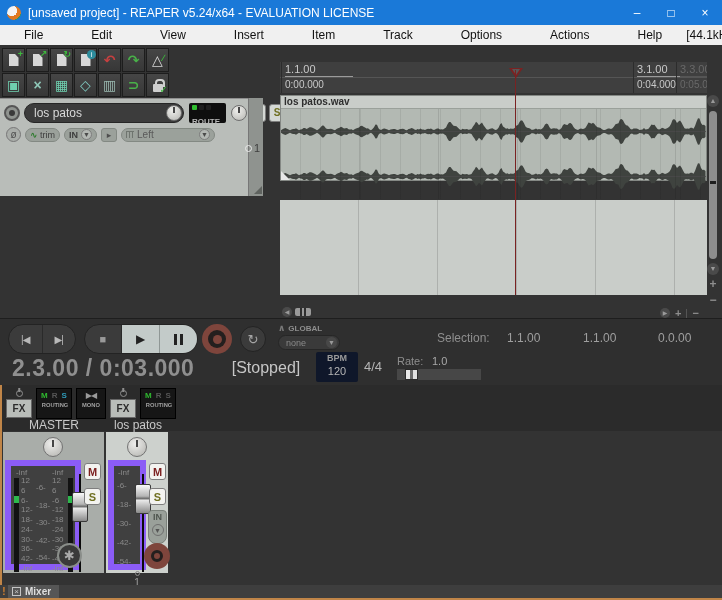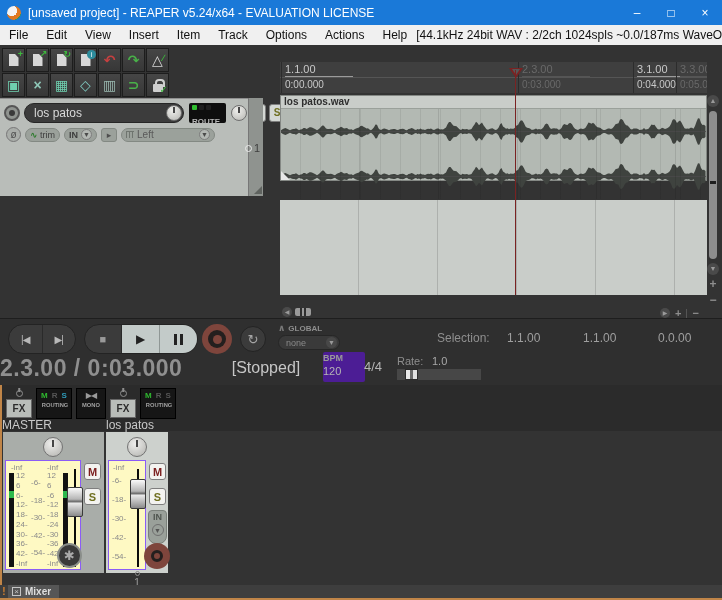--- a/index.html
+++ b/index.html
@@ -8,21 +8,21 @@
 
   
   .titlebar{position:absolute;left:0;top:0;width:722px;height:25px;background:#1a79d8;display:flex;align-items:center;color:#fff;}
   .app-icon{width:14px;height:14px;border-radius:50%;background:radial-gradient(circle at 35% 35%,#f4f4f4 40%,#e07820 41% 70%,#3f9b3f 71%);margin:0 7px 0 7px;flex:none;}
   .win-title{font-size:12px;flex:1;white-space:nowrap;overflow:hidden;}
   .win-controls{display:flex;height:25px;}
   .win-btn{width:34px;height:25px;display:flex;align-items:center;justify-content:center;font-size:12px;color:#fff;}
 
   
   .menubar{position:absolute;left:0;top:25px;width:722px;height:20px;background:#f0f0f0;display:flex;align-items:center;font-size:12px;color:#111;}
-  .menu-item{padding:0 9px;height:20px;line-height:20px;}
+  .menu-item{padding:0 24px;height:20px;line-height:20px;}
   .menu-hint{margin-left:22px;white-space:nowrap;}
   .menu-status{margin-left:auto;margin-right:3px;white-space:nowrap;}
 
   
   .toolbar{position:absolute;left:2px;top:48px;width:250px;}
   .tb-row{display:flex;margin-bottom:1px;}
   .tbtn{position:relative;width:23px;height:24px;background:linear-gradient(#464646,#373737);border:1px solid #1d1d1d;margin-right:1px;display:flex;align-items:center;justify-content:center;color:#ccc;}
   .tbtn .big{font-size:14px;font-weight:bold;line-height:1;}
   .tbtn .pg{display:block;width:10px;height:12px;background:#d8d8d8;clip-path:polygon(0 0,65% 0,100% 32%,100% 100%,0 100%);}
   .tbtn .acc{position:absolute;right:1px;top:0;font-size:9px;font-weight:bold;line-height:10px;font-style:normal;}
@@ -115,23 +115,23 @@
   .tp-pause i{width:3px;height:11px;background:#222;}
   .tp-record{position:absolute;left:202px;top:5px;width:30px;height:30px;border-radius:50%;background:#7e453c;display:flex;align-items:center;justify-content:center;}
   .tp-record i{width:18px;height:18px;border-radius:50%;background:#241f1e;display:flex;align-items:center;justify-content:center;}
   .tp-record i b{display:block;width:9px;height:9px;border-radius:50%;background:#7e453c;}
   .tp-repeat{position:absolute;left:240px;top:7px;width:26px;height:26px;border-radius:50%;background:#3b3b3b;border:1px solid #232323;color:#a5a5a5;font-size:13px;display:flex;align-items:center;justify-content:center;}
   .tp-global{position:absolute;left:278px;top:4px;width:62px;}
   .tp-global .g1{display:flex;align-items:center;gap:3px;color:#8e8e8e;font-size:8px;font-weight:bold;}
   .tp-global .g1 i{color:#7a7a7a;font-size:9px;font-style:normal;}
   .tp-global .g2{margin-top:2px;height:15px;background:#3a3a3a;border:1px solid #262626;border-radius:8px;display:flex;align-items:center;font-size:9px;color:#8a8a8a;padding:0 2px 0 7px;}
   .tp-global .g2 .dn{margin-left:auto;width:11px;height:11px;border-radius:50%;background:#484848;color:#999;font-size:7px;line-height:11px;text-align:center;}
-  .tp-position{position:absolute;left:0;top:36px;font-size:23px;font-weight:bold;color:#8f8f8f;letter-spacing:0.5px;white-space:nowrap;}
+  .tp-position{position:absolute;left:12px;top:36px;font-size:23px;font-weight:bold;color:#8f8f8f;letter-spacing:0.5px;white-space:nowrap;}
   .tp-status{position:absolute;left:216px;top:40px;width:100px;text-align:center;font-size:16px;color:#c6c6c6;}
-  .tp-bpm{position:absolute;left:323px;top:33px;width:42px;height:30px;background:#4c1d95;border-radius:2px;}
+  .tp-bpm{position:absolute;left:316px;top:33px;width:42px;height:30px;background:#0f172a;border-radius:2px;text-align:center;}
   .tp-bpm .b1{font-size:9px;color:#9a9a9a;font-weight:bold;line-height:13px;}
   .tp-bpm .b2{font-size:11px;color:#b5b5b5;line-height:13px;}
   .tp-sig{position:absolute;left:364px;top:40px;font-size:13px;color:#b5b5b5;}
   .tp-rate-label{position:absolute;left:397px;top:36px;font-size:11px;color:#8e8e8e;}
   .tp-rate-value{position:absolute;left:432px;top:36px;font-size:11px;color:#a8a8a8;}
   .tp-rate-slider{position:absolute;left:397px;top:50px;width:84px;height:11px;background:#474747;}
   .tp-rate-slider i{position:absolute;left:8px;top:0;width:13px;height:11px;background:linear-gradient(90deg,#e8e8e8 0 4px,#6a6a6a 4px 7px,#e0e0e0 7px);border:1px solid #2a2a2a;}
   .tp-sel-label{position:absolute;left:437px;top:12px;font-size:12px;color:#8f8f8f;}
   .tp-sel{position:absolute;top:12px;font-size:12px;color:#9f9f9f;}
   .sel1{left:507px;} .sel2{left:583px;} .sel3{left:658px;}
@@ -143,27 +143,27 @@
   .fxcell{position:absolute;top:3px;width:26px;height:31px;}
   .fxcell .pwrrow{height:11px;display:flex;align-items:center;justify-content:center;}
   .fxcell .pwr{border-color:#8e8e8e;} .fxcell .pwr::after{background:#8e8e8e;}
   .fxcell .fxsq{height:19px;background:#b9bdb9;border:1px solid #666;display:flex;align-items:center;justify-content:center;font-size:10px;font-weight:bold;color:#2b2b2b;}
   .routingbtn{position:absolute;top:3px;width:36px;height:31px;background:#161616;border:1px solid #000;text-align:center;}
   .routingbtn .mrs{display:flex;justify-content:center;gap:4px;font-size:8px;font-weight:bold;line-height:13px;}
   .routingbtn .rt{font-size:8px;color:#a0a0a0;transform:scale(0.72);transform-origin:50% 0;font-weight:bold;}
   .monobtn{position:absolute;left:76px;top:3px;width:30px;height:31px;background:#161616;border:1px solid #000;text-align:center;}
   .monobtn .spk{font-size:8px;color:#9a9a9a;line-height:13px;letter-spacing:-1px;}
   .monobtn .mt{font-size:8px;color:#a0a0a0;transform:scale(0.72);transform-origin:50% 0;font-weight:bold;}
-  .mx-name{position:absolute;top:33px;font-size:12px;color:#c9c9c9;text-align:left;}
+  .mx-name{position:absolute;top:33px;font-size:12px;color:#c9c9c9;text-align:center;}
   .mx-strip{position:absolute;top:47px;height:141px;}
   .strip-master{left:3px;width:101px;background:#a9ada9;}
   .strip-track{left:106px;width:62px;background:#cdd1cd;}
   .knob{position:absolute;width:20px;height:20px;border-radius:50%;background:radial-gradient(circle at 40% 32%,#eeeeec,#b2b2ae);border:1px solid #737373;}
   .knob::after{content:"";position:absolute;left:50%;top:2px;width:2px;height:7px;background:#454545;transform:translateX(-50%);}
-  .mpanel{position:absolute;background:#fef9c3;border:1px solid #8b5cf6;}
+  .mpanel{position:absolute;background:#404040;border:6px solid #8b5cf6;}
   .mpanel .inf{position:absolute;font-size:8px;color:#8a8a8a;}
   .meterbar{position:absolute;width:5px;background:#121212;}
   .meterbar i{position:absolute;left:0;width:5px;height:7px;background:#2db84d;}
   .sclcol{position:absolute;display:flex;flex-direction:column;justify-content:space-between;font-size:8px;color:#8a8a8a;line-height:8px;}
   .ftrack{position:absolute;width:2px;background:#0b0b0b;}
   .fthumb{position:absolute;width:16px;height:30px;border:1px solid #3a3a3a;border-radius:2px;background:linear-gradient(#fafafa,#b5b5b5 40%,#6e6e6e 48%,#e8e8e8 55%,#8a8a8a);}
   .msbtn{position:absolute;width:17px;height:17px;background:#f3f3f0;border:1px solid #7e7e7e;border-radius:3px;display:flex;align-items:center;justify-content:center;font-size:11px;font-weight:bold;}
   .mcol{color:#7c2020;} .scol{color:#6f6f20;}
   .gearbtn{position:absolute;width:25px;height:25px;border-radius:50%;background:#3a3a3a;border:2px solid #8a8e8a;color:#aaa;font-size:13px;display:flex;align-items:center;justify-content:center;}
   .inwidget{position:absolute;width:19px;height:34px;background:#9aa09a;border:1px solid #7a807a;border-radius:4px 4px 8px 8px;text-align:center;}
@@ -315,24 +315,20 @@
         <span>1</span>
       </span>
     <span class="grip"></span>
   </div>
 
   <div class="arrange">
     <div class="ruler" id="ruler">
         <div class="rmark bright" style="left: 1px;">
           <span class="bar">1.1.00</span>
           <span class="tim">0:00.000</span>
-        </div>
-        <div class="rmark dim" style="left: 238px;">
-          <span class="bar">2.3.00</span>
-          <span class="tim">0:03.000</span>
         </div>
         <div class="rmark bright" style="left: 317px; margin-left: 36px;">
           <span class="bar">3.1.00</span>
           <span class="tim">0:04.000</span>
         </div>
         <div class="rmark dim" style="left: 396px;">
           <span class="bar">3.3.00</span>
           <span class="tim">0:05.000</span>
         </div>
       </div>

